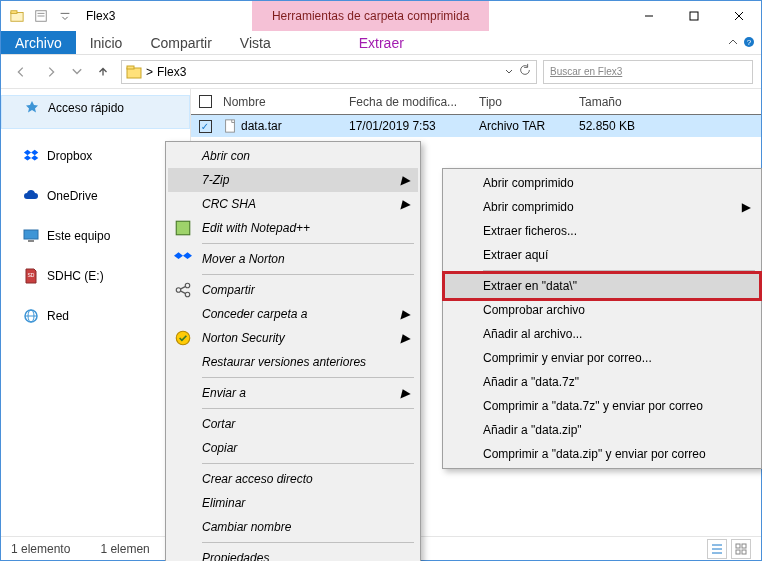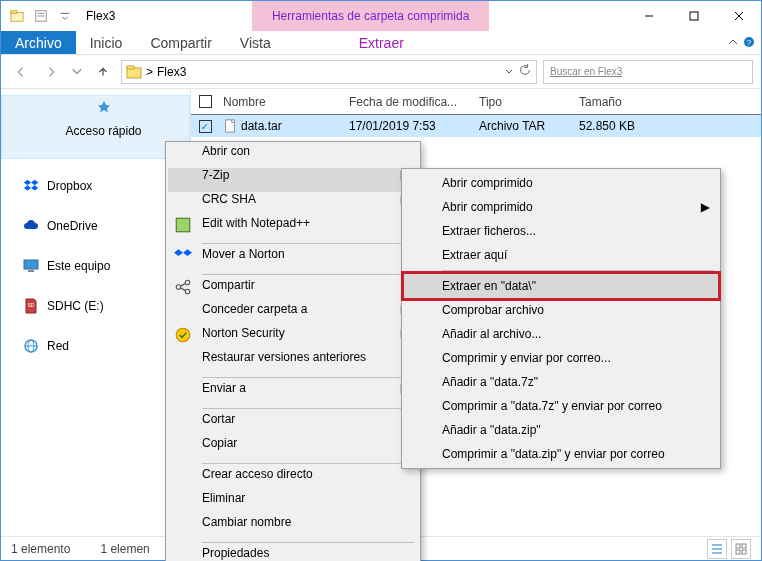--- a/index.html
+++ b/index.html
@@ -5,65 +5,65 @@
 * { box-sizing: border-box; font-family: 'Segoe UI', Tahoma, sans-serif; }
 body { margin: 0; background: #1a2332; display: flex; align-items: center; justify-content: center; height: 100vh; }
 .window { width: 762px; height: 561px; background: #fff; border: 1px solid #4a90d9; display: flex; flex-direction: column; position: relative; }
 .titlebar { display: flex; align-items: stretch; height: 30px; background: #fff; }
 .titlebar-left { display: flex; align-items: center; padding-left: 5px; gap: 4px; }
 .titlebar-icons { display:flex; align-items:center; gap:2px;}
 .qat { width:22px; height:22px; display:flex; align-items:center; justify-content:center;}
 .qat svg { width:14px; height:14px;}
 .titlebar-title { font-size: 12px; margin-left: 6px; color:#000;}
 .titlebar-middle { flex:1; display:flex; justify-content:center;}
-.ribbon-context-title { background:#f5c1d6; color:#6d28d9; font-size:12px; display:flex; align-items:center; padding: 0 20px; }
+.ribbon-context-title { background:#f5c1d6; color:#7f1d1d; font-size:12px; display:flex; align-items:center; padding: 0 20px; }
 .titlebar-controls { display:flex;}
 .titlebar-ctrl { width:45px; display:flex; align-items:center; justify-content:center;}
 .titlebar-ctrl svg{ width:10px; height:10px;}
 .ribbon { display:flex; align-items:stretch; height:24px; background:#fff; border-bottom:1px solid #e1e1e1;}
 .ribbon-tab { padding: 0 14px; font-size:14px; display:flex; align-items:center; color:#444;}
 .ribbon-tab.file { background:#1979ca; color:#fff;}
 .ribbon-tab.context { color:#a21caf; margin-left:60px;}
 .ribbon-right { margin-left:auto; display:flex; align-items:center; padding-right:6px; gap:4px;}
 .ribbon-right svg { width:12px; height:12px;}
 .addrbar { display:flex; align-items:center; height:34px; padding:4px 8px; gap:6px; background:#fff; border-bottom:1px solid #e5e5e5;}
 .nav-btn { width:24px; height:24px; display:flex; align-items:center; justify-content:center;}
 .nav-btn svg{ width:14px; height:14px; stroke:#999;}
 .addr-field { flex:1; border:1px solid #ccc; height:24px; display:flex; align-items:center; padding:0 4px; gap:4px;}
 .folder-icon { width:16px; height:16px;}
 .addr-text { font-size:12px; }
 .addr-right { margin-left:auto; display:flex; gap:4px; align-items:center;}
 .search-field { width:210px; border:1px solid #ccc; height:24px; font-size:10px; padding:0 6px; color:#888; display:flex; align-items:center;text-decoration:underline;}
 .body { flex:1; display:flex; overflow:hidden;}
 .sidebar { width:190px; border-right:1px solid #e5e5e5; padding:6px 0; font-size:12px;}
 .side-item { display:flex; align-items:center; gap:8px; padding:5px 6px 5px 22px;}
-.side-item.selected { background:#e5f1fb; border:1px solid #cce8ff; padding-top:4px; padding-bottom:20px;flex-direction:column;}
+.side-item.selected { background:#e5f1fb; border:1px solid #cce8ff; padding-top:4px; padding-bottom:12px;}
 .side-icon { width:16px; height:16px; display:flex; align-items:center; justify-content:center;}
 .side-label { color:#000;}
 .side-spacer { height:14px;}
 .main { flex:1; display:flex; flex-direction:column;}
 .cols { display:flex; align-items:center; height:26px; border-bottom:1px solid #737373; font-size:12px; color:#444;}
 .col-check { width:28px; display:flex; justify-content:center;}
 .col-name { flex:0 0 130px; padding-left:4px;}
 .col-date { flex:0 0 130px;}
 .col-type { flex:0 0 100px;}
 .col-size { flex:0 0 80px;}
 .filerow { display:flex; align-items:center; height:22px; font-size:12px; background:#cce8ff;}
 .filerow .cell { display:flex; align-items:center;}
 .status { height:24px; border-top:1px solid #e5e5e5; display:flex; align-items:center; font-size:12px; color:#444; padding:0 10px; gap:30px;}
 .status-right { margin-left:auto; display:flex; gap:4px;}
 .view-btn { width:20px; height:20px; border:1px solid #ccc; display:flex; align-items:center; justify-content:center;}
 
 .ctx1 { position:absolute; left:164px; top:140px; width:256px; background:#f0f0f0; border:1px solid #a0a0a0; box-shadow:3px 3px 6px rgba(0,0,0,0.25); font-size:12px; padding:2px;}
-.ctx1 .row { display:flex; height:24px; padding-left:34px; position:relative;}
+.ctx1 .row { display:flex; align-items:center; height:24px; padding-left:34px; position:relative;font-style:italic;}
 .ctx1 .row.hover { background:#d8d8d8;}
 .ctx1 .row .ico { position:absolute; left:6px; width:18px; height:18px; display:flex; align-items:center; justify-content:center;}
 .ctx1 .sep { height:1px; background:#c0c0c0; margin:3px 4px 3px 34px;}
 .ctx1 .sub-arrow { margin-left:auto; margin-right:8px;}
-.ctx2 { position:absolute; left:400px; top:167px; width:320px; background:#f0f0f0; border:1px solid #a0a0a0; box-shadow:3px 3px 6px rgba(0,0,0,0.25); font-size:12px; padding:2px;}
+.ctx2 { position:absolute; left:441px; top:167px; width:320px; background:#f0f0f0; border:1px solid #a0a0a0; box-shadow:3px 3px 6px rgba(0,0,0,0.25); font-size:12px; padding:2px;}
 .ctx2 .row { display:flex; align-items:center; height:24px; padding-left:38px;}
 .ctx2 .row.highlight { outline:3px solid #c8202a; background:#d8d8d8;}
 .ctx2 .sep { height:1px; background:#c0c0c0; margin:3px 4px 3px 38px;}
 .check { width:13px; height:13px; border:1px solid #333; display:flex; align-items:center; justify-content:center; font-size:10px; color:#1979ca;}
 </style>
 </head>
 <body>
 
 <div class="window">
 

